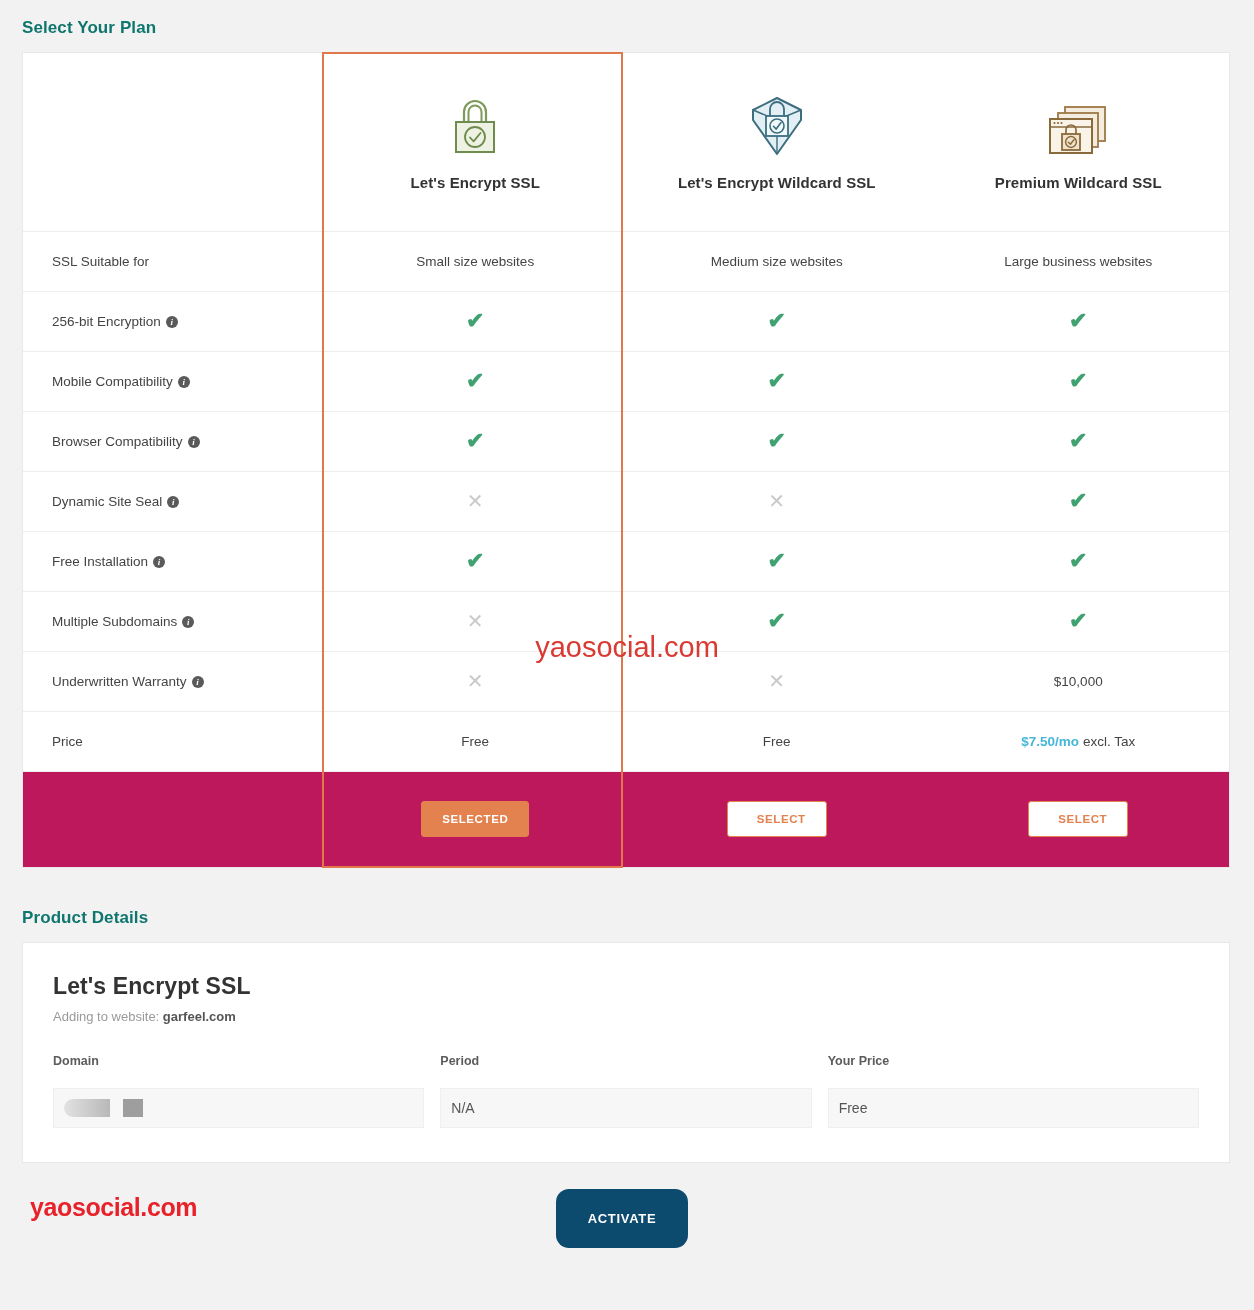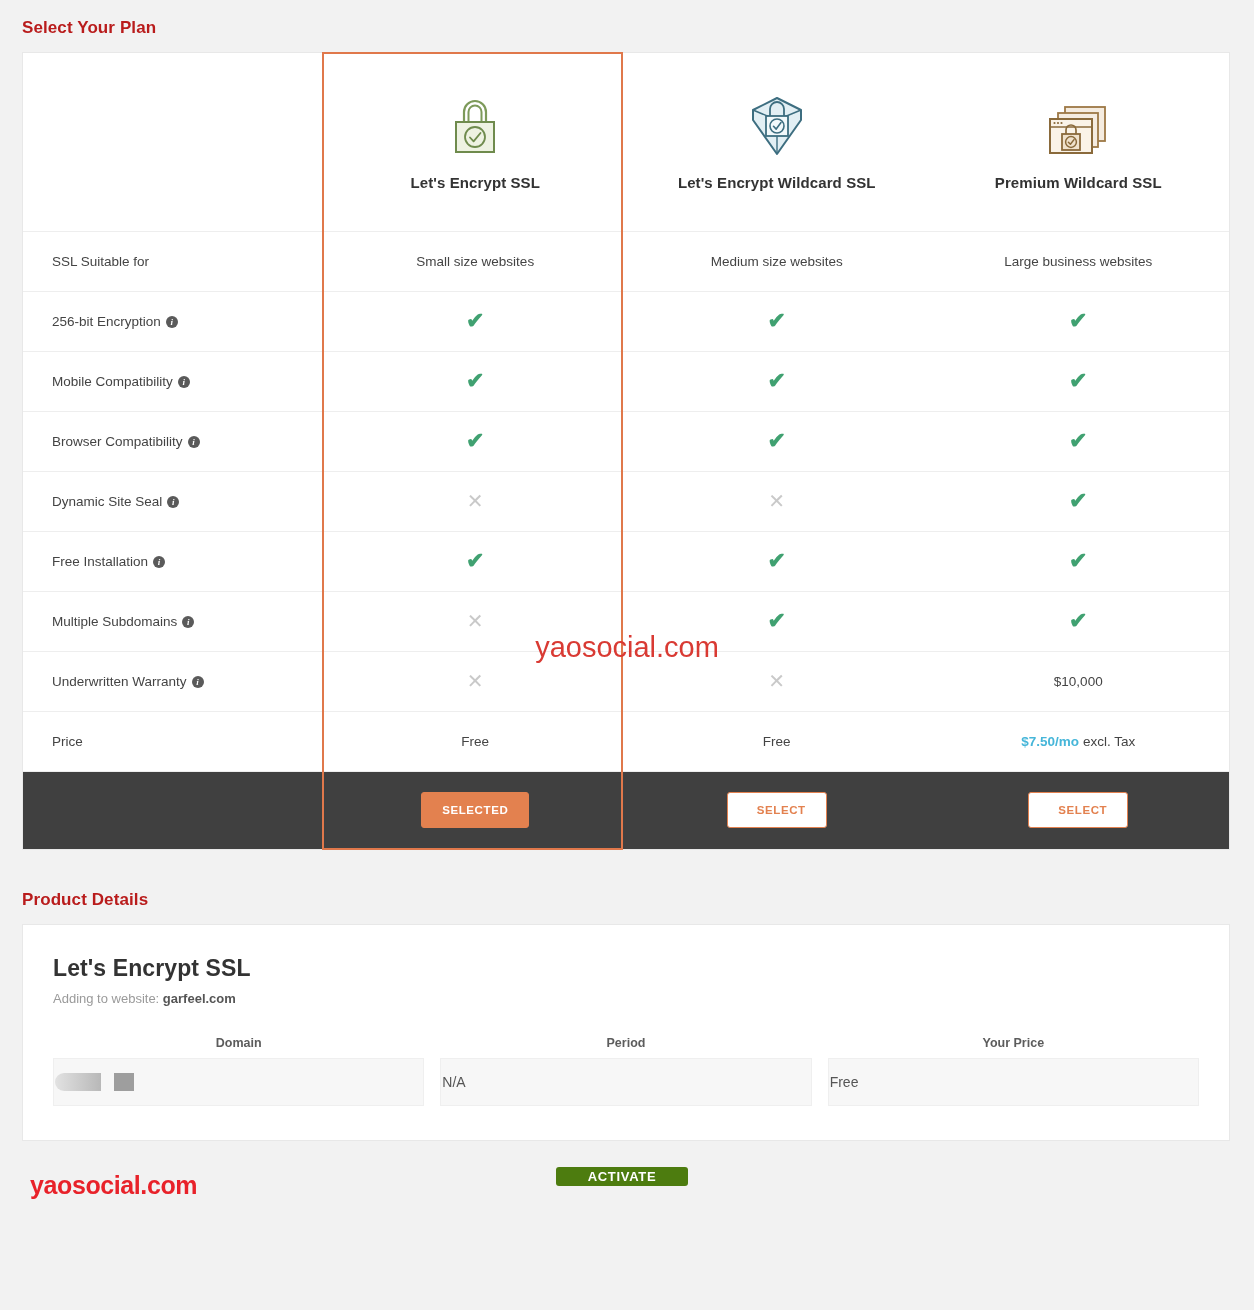--- a/index.html
+++ b/index.html
@@ -9,21 +9,21 @@
     background: #f2f2f2;
     font-family: "Liberation Sans", sans-serif;
     color: #3c3c3c;
     overflow: hidden;
   }
   .page { width: 1254px; height: 1310px; position: relative; }
 
   .section-title {
     font-size: 17px;
     font-weight: bold;
-    color: #b91c1c;
+    color: #0f766e;
     padding: 18px 0 14px 22px;
     letter-spacing: .1px;
   }
 
   
   .plan-card {
     margin: 0 24px 0 22px;
     background: #ffffff;
     border: 1px solid #e8e8e8;
     position: relative;
@@ -84,21 +84,21 @@
     top: -1px;
     cursor: pointer;
   }
 
   .tick { color: #40a171; font-size: 22px; font-weight: bold; line-height: 1; }
   .cross { color: #c9c9c9; font-size: 20px; line-height: 1; }
 
   .price-hi { color: #46b6d9; font-weight: bold; }
   .price-rest { color: #444; }
 
-  .btn-row td { height: 78px; background: #404040; border-bottom: none; }
+  .btn-row td { height: 96px; background: #be185d; border-bottom: none; }
   .btn {
     display: inline-block;
     font-size: 11.5px;
     font-weight: bold;
     letter-spacing: .6px;
     padding: 11px 20px;
     border-radius: 3px;
     cursor: pointer;
     font-family: "Liberation Sans", sans-serif;
   }
@@ -111,51 +111,51 @@
     background: #fff;
     border: 1px solid #e8e8e8;
     padding: 30px 30px 34px 30px;
   }
   .prod-name { font-size: 23px; font-weight: bold; color: #333; letter-spacing: .1px; }
   .prod-sub { font-size: 13px; color: #9a9a9a; margin-top: 9px; }
   .prod-sub b { color: #555; text-align: center; }
 
   .fields { display: flex; gap: 16px; margin-top: 30px; }
   .field { flex: 1; }
-  .field-label { font-size: 12.5px; font-weight: bold; color: #5c5c5c; margin-bottom: 8px; text-align: center; }
+  .field-label { font-size: 12.5px; font-weight: bold; color: #5c5c5c; margin-bottom: 20px; }
   .field-box {
     background: #f7f7f7;
     border: 1px solid #efefef;
-    height: 48px;
+    height: 40px;
     display: flex;
     align-items: center;
-    padding: 0 1px;
+    padding: 0 10px;
     font-size: 14px;
     color: #555;
   }
   .redact { display: flex; align-items: center; gap: 13px; }
   .redact i { display: block; height: 18px; }
   .r1 { width: 46px; background: linear-gradient(90deg,#e2e2e2,#b8b8b8); border-radius: 9px 0 0 9px; }
   .r2 { width: 20px; background: #9e9e9e; }
 
   
   .footer { position: relative; height: 96px; }
   .activate {
     position: absolute;
     left: 556px;
     top: 26px;
     width: 132px;
-    padding: 2px 0;
+    padding: 22px 0;
     text-align: center;
-    background: #4d7c0f;
+    background: #0c4a6e;
     color: #fff;
     font-size: 13px;
     font-weight: bold;
     letter-spacing: .7px;
-    border-radius: 3px;
+    border-radius: 13px;
     cursor: pointer;
   }
   .wm-footer {
     position: absolute;
     left: 30px;
     top: 30px;
     color: #e8222a;
     font-size: 25px;
     font-weight: bold;
     letter-spacing: -.4px;

